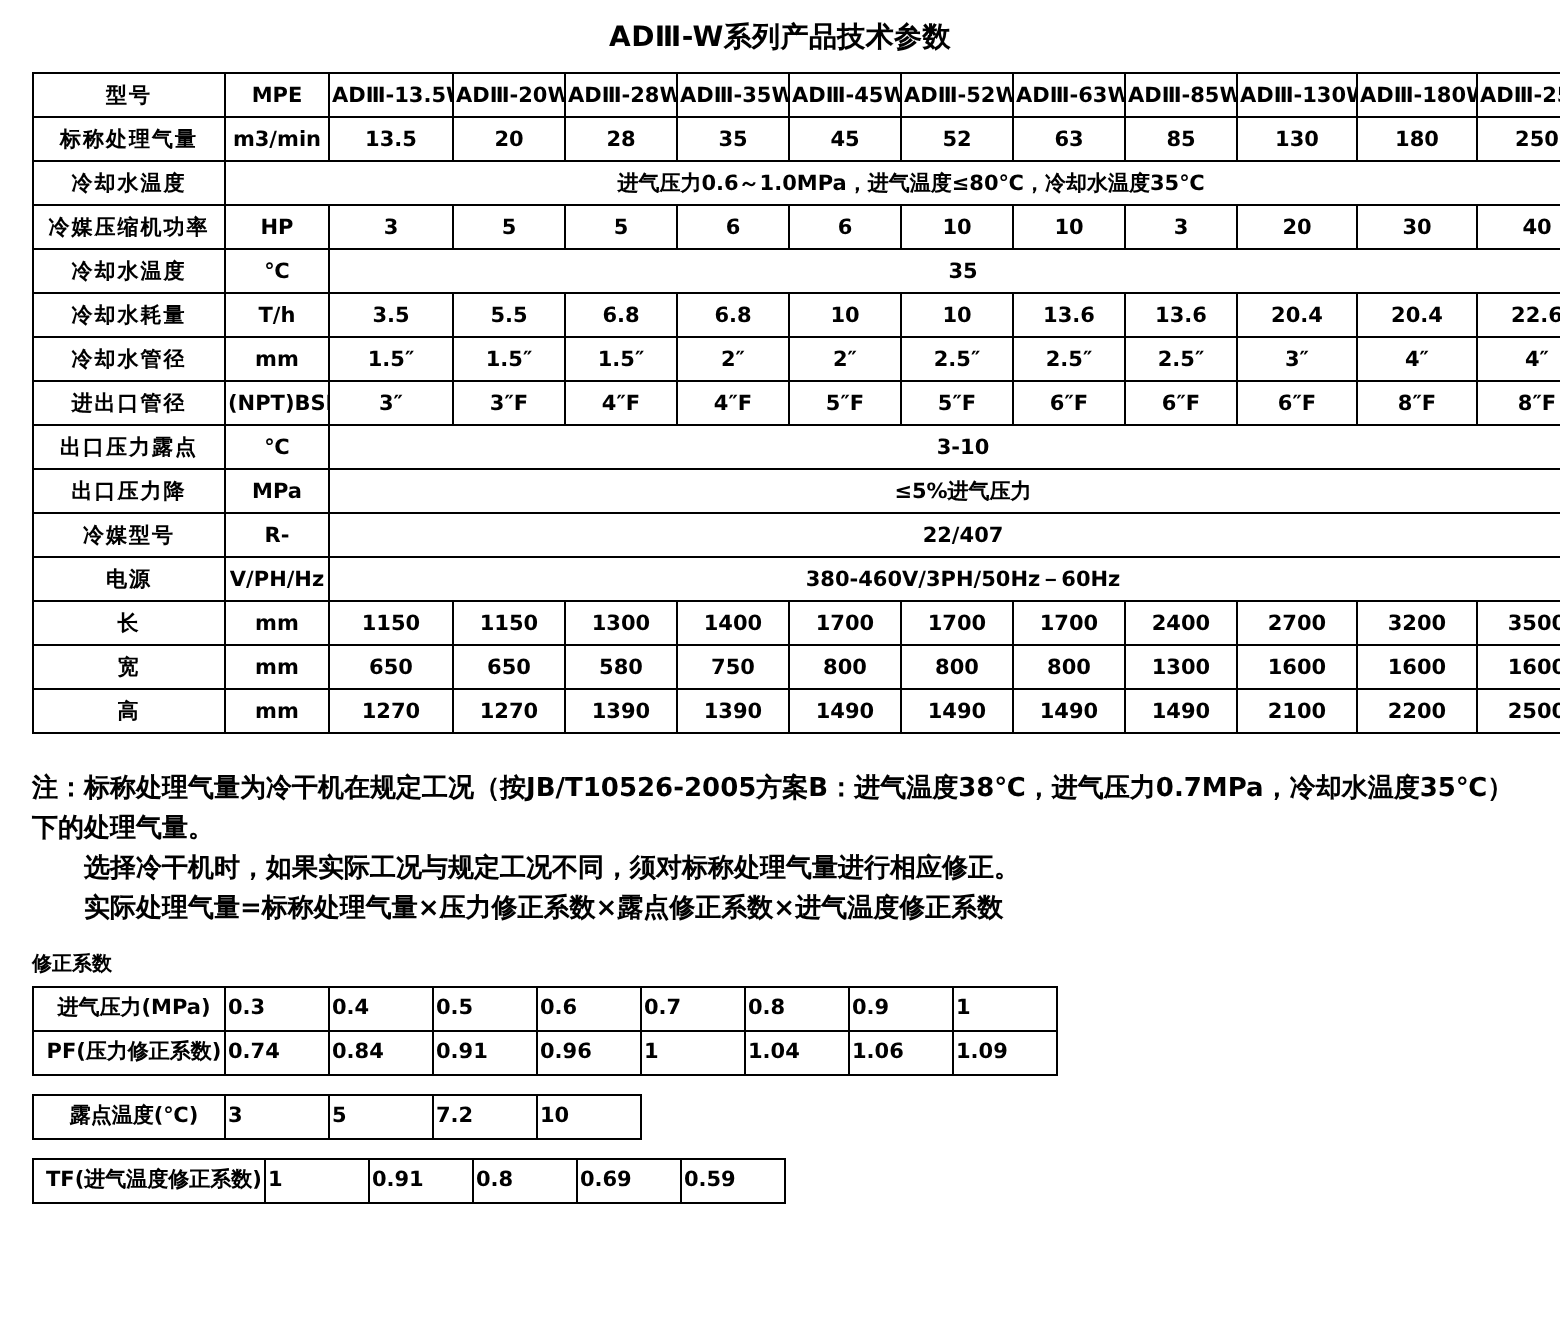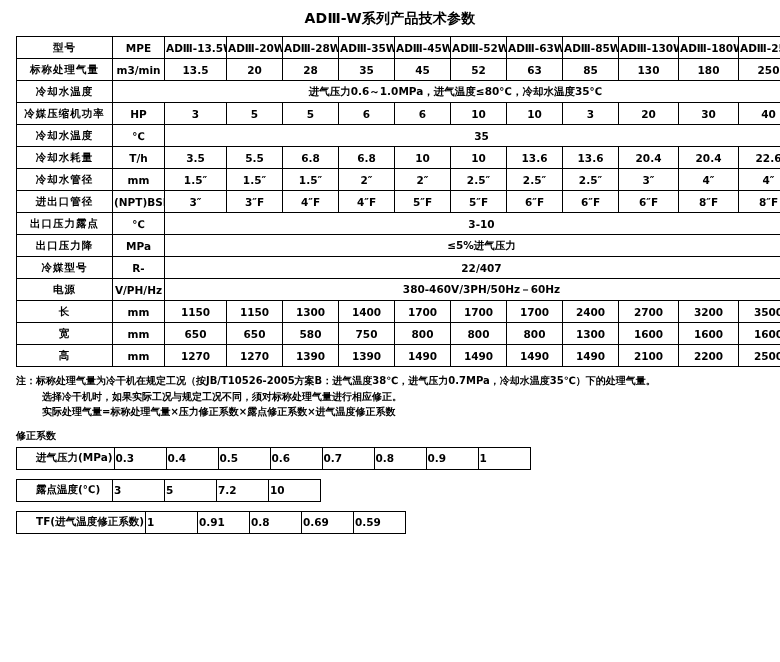--- a/index.html
+++ b/index.html
@@ -51,22 +51,22 @@
     font-weight: bold;
     letter-spacing: 1px;
   }
   table.main td.unit {
     font-weight: bold;
   }
   table.main td.span {
     font-weight: bold;
   }
   .notes {
-    margin-top: 6px;
-    font-size: 10px;
+    margin-top: 18px;
+    font-size: 13px;
     line-height: 1.55;
   }
   .notes .n1 { font-weight: bold; }
   .notes .ind { margin-left: 26px; font-weight: bold;}
   .sect-label {
     font-size: 10px;
     font-weight: bold;
     margin-top: 9px;
     margin-bottom: 4px;
   }
@@ -79,22 +79,22 @@
     border: 1px solid #000;
     font-size: 10.5px;
     height: 19px;
     text-align: left;
     vertical-align: middle;
     font-weight: bold;
     white-space: nowrap;
     overflow: hidden;
   }
   table.small td.hdr {
-    text-align: left;
-    padding-left: 19px;
+    text-align: center;
+    padding-left: 6px;
   }
   .gap { height: 7px; }
 </style>
 </head>
 <body>
 
 <div class="page">
 
   <div class="doc-title">ADⅢ-W系列产品技术参数</div>
 
@@ -307,20 +307,31 @@
           <td class="hdr">进气压力(MPa)</td>
           <td>0.3</td>
           <td>0.4</td>
           <td>0.5</td>
           <td>0.6</td>
           <td>0.7</td>
           <td>0.8</td>
           <td>0.9</td>
           <td>1</td>
         </tr>
+        <tr>
+          <td class="hdr">PF(压力修正系数)</td>
+          <td>0.74</td>
+          <td>0.84</td>
+          <td>0.91</td>
+          <td>0.96</td>
+          <td>1</td>
+          <td>1.04</td>
+          <td>1.06</td>
+          <td>1.09</td>
+        </tr>
       </tbody>
   </table>
 
   <div class="gap"></div>
 
   <table class="small">
     <colgroup id="d-colgroup">
         <col style="width: 96px;">
         <col style="width: 52px;">
         <col style="width: 52px;">

